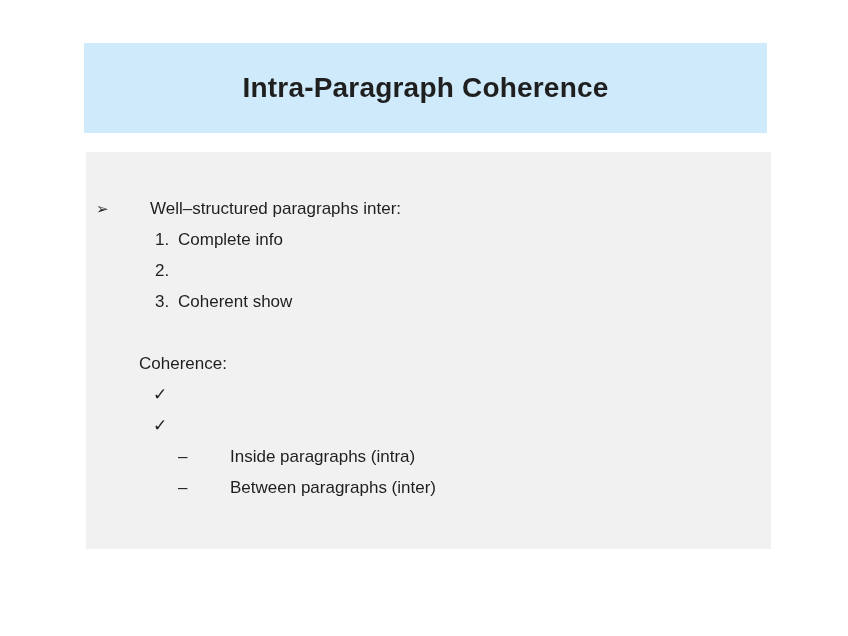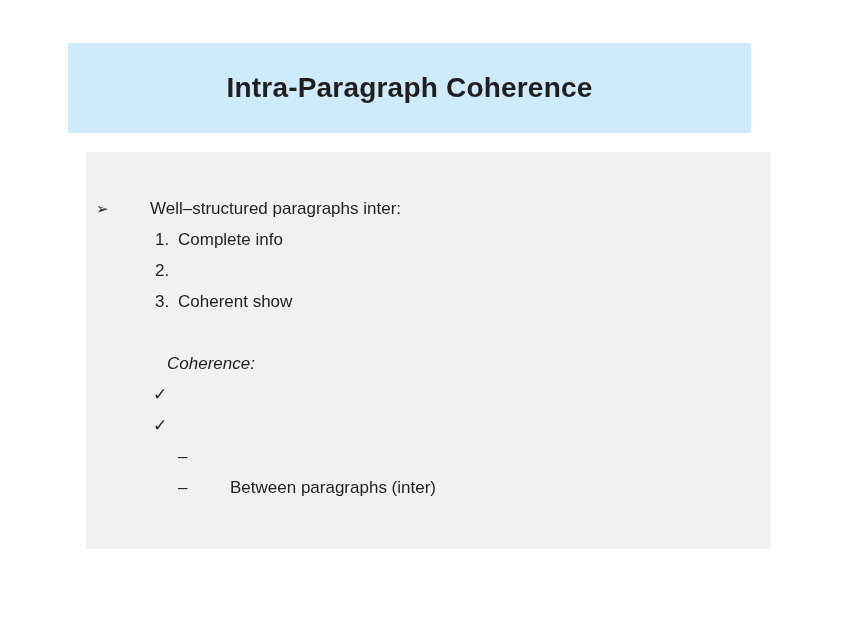--- a/index.html
+++ b/index.html
@@ -16,21 +16,21 @@
   }
   .canvas{
     position:relative;
     width:848px;
     height:636px;
     background:var(--page-bg);
     overflow:hidden;
   }
   .title-banner{
     position:absolute;
-    left:68px; top:43px;
+    left:84px; top:43px;
     width:683px; height:90px;
     background:var(--banner-bg);
     display:flex;
     align-items:center;
     justify-content:center;
   }
   .title-banner h1{
     font-size:28px;
     font-weight:600;
     letter-spacing:0.2px;
@@ -54,21 +54,21 @@
     display:inline-block;
     flex:none;
   }
   
   .row.intro{padding-left:10px;}
   .row.intro .marker{width:54px; font-size:15px;}
   
   .row.numbered{padding-left:69px;}
   .row.numbered .marker{width:23px;}
   
-  .row.subheading{padding-left:81px;font-style:italic;}
+  .row.subheading{padding-left:53px;}
   
   .row.check{padding-left:67px;}
   .row.check .marker{width:42px;}
   
   .row.dash{padding-left:92px;}
   .row.dash .marker{width:52px;}
   .spacer-line{height:31px;}
 </style>
 </head>
 <body>
@@ -106,20 +106,21 @@
 
     <div class="row check">
       <span class="marker">✓</span>
     </div>
     <div class="row check">
       <span class="marker">✓</span>
     </div>
 
     <div class="row dash">
       <span class="marker">–</span>
+      <span>Inside paragraphs (intra)</span>
     </div>
     <div class="row dash">
       <span class="marker">–</span>
       <span>Between paragraphs (inter)</span>
     </div>
 
   </div>
 </div>
 
 </body></html>

